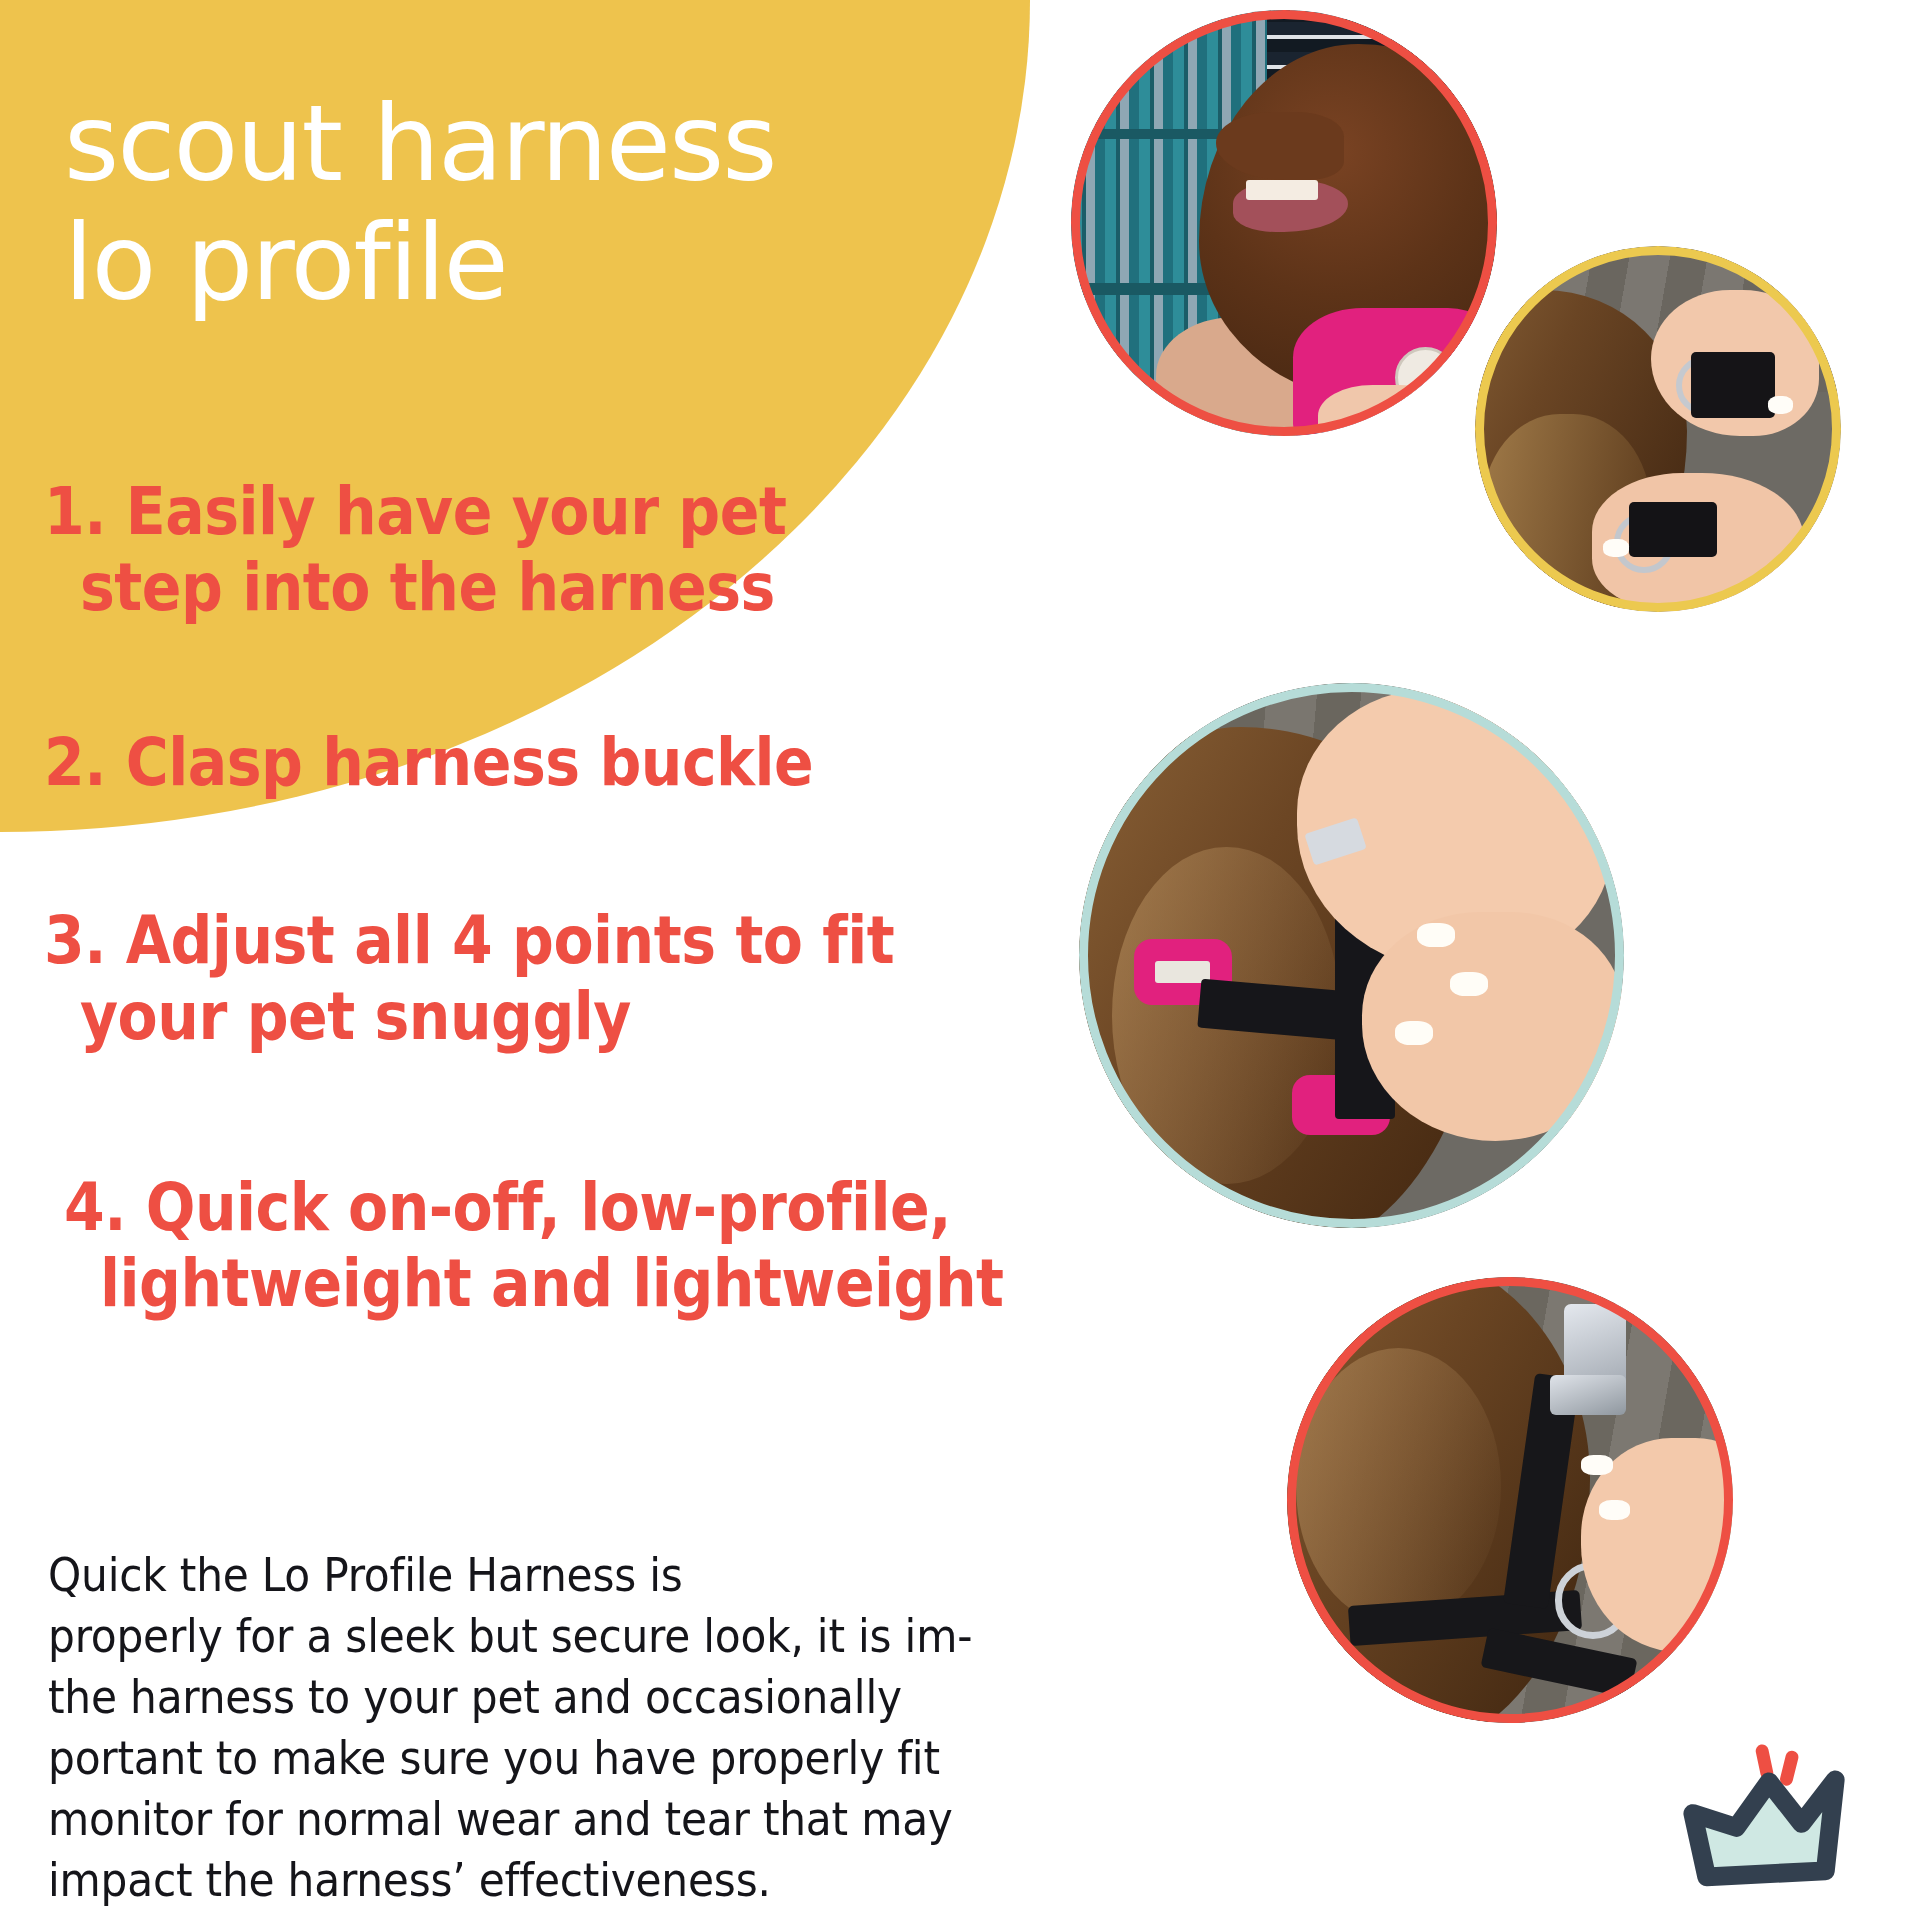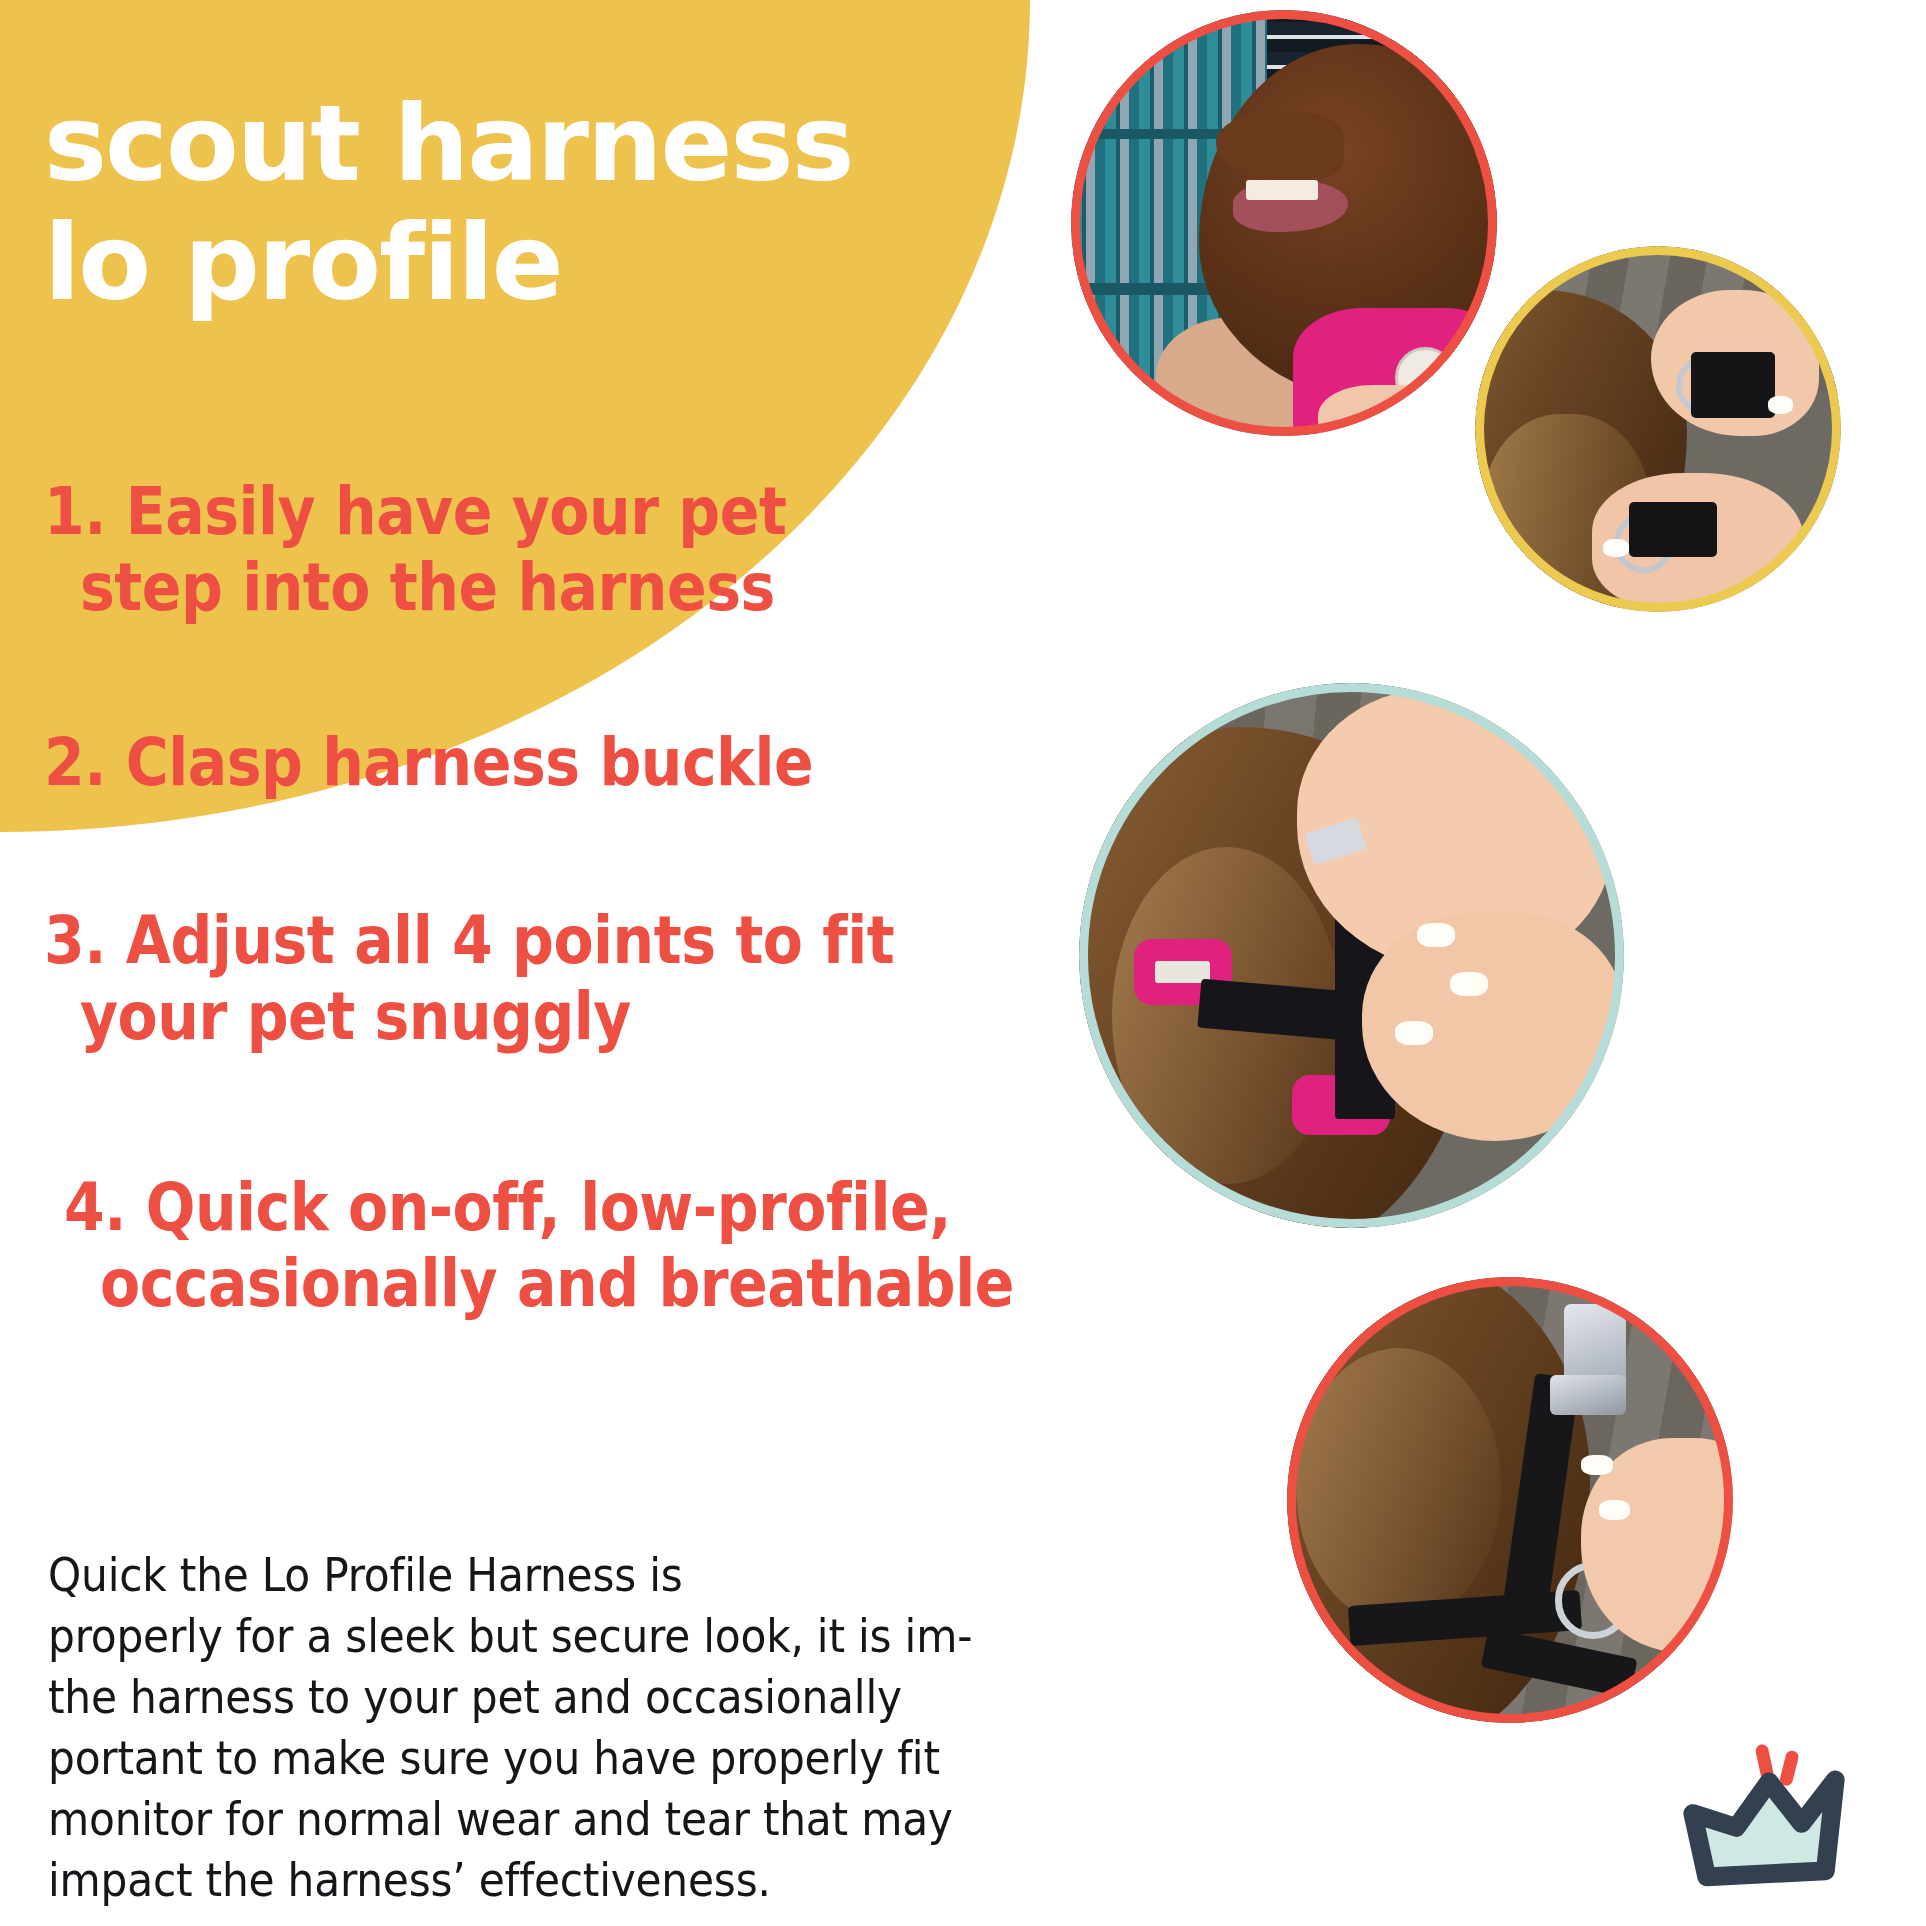--- a/index.html
+++ b/index.html
@@ -18,25 +18,25 @@
     border-bottom-right-radius:1030px 832px;
     z-index:1;
   }
   
   #text-col{
     position:absolute; left:0; top:0;
     width:1049px; height:1927px;
     z-index:4;
   }
   #title{
-    position:absolute; left:44px; top:85px;
+    position:absolute; left:64px; top:85px;
     width:941px;
     color:#ffffff;
     font-family:"DejaVu Sans", sans-serif;
-    font-weight:bold;
+    font-weight:normal;
     font-size:106px;
     line-height:1.12;
     letter-spacing:-2px;
     text-transform:lowercase;
   }
   #title .t-line{ display:block; }
 
   .step{
     position:absolute; left:44px;
     width:990px;
@@ -314,21 +314,21 @@
     <span class="s-line">2. Clasp harness buckle</span>
   </div>
 
   <div class="step" id="step-3" style="color: rgb(238, 79, 67);">
     <span class="s-line">3. Adjust all 4 points to fit</span>
     <span class="s-line indent">your pet snuggly</span>
   </div>
 
   <div class="step" id="step-4" style="color: rgb(238, 79, 67); margin-left: 20px;">
     <span class="s-line">4. Quick on-off, low-profile,</span>
-    <span class="s-line indent">occasionally and breathable</span>
+    <span class="s-line indent">lightweight and lightweight</span>
   </div>
 
   <div id="footnote" style="color: rgb(21, 21, 26);">
     <span class="f-line">Quick the Lo Profile Harness is</span>
     <span class="f-line">properly for a sleek but secure look, it is im-</span>
     <span class="f-line">the harness to your pet and occasionally</span>
     <span class="f-line">portant to make sure you have properly fit</span>
     <span class="f-line">monitor for normal wear and tear that may</span>
     <span class="f-line">impact the harness’ effectiveness.</span>
   </div>

